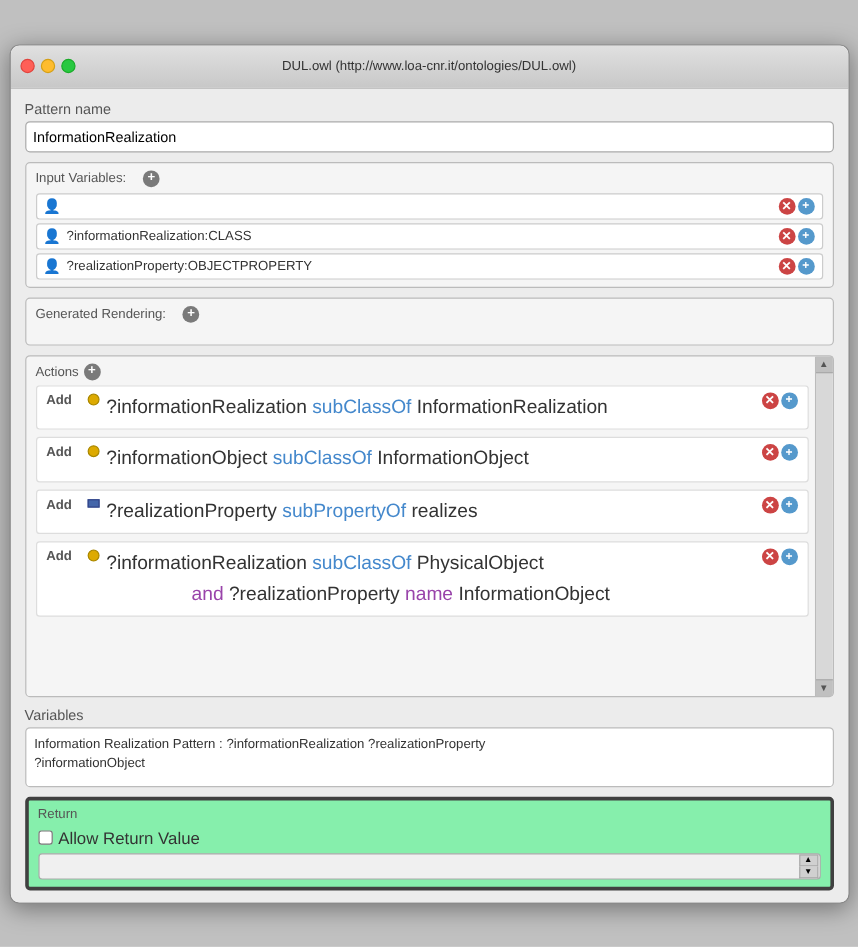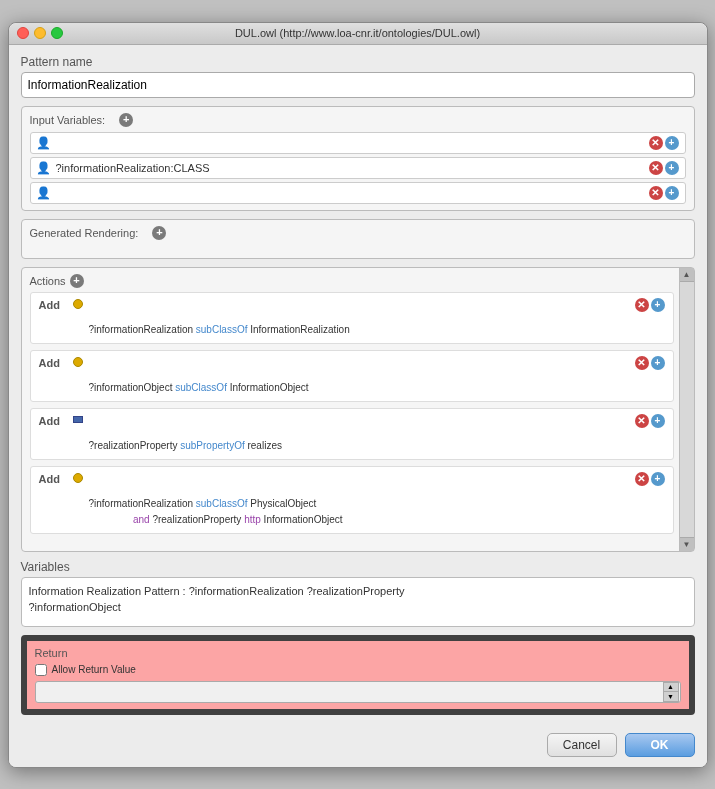--- a/index.html
+++ b/index.html
@@ -19,21 +19,21 @@
       background: #ececec;
       border-radius: 8px;
       border: 1px solid #888;
       box-shadow: 0 4px 20px rgba(0,0,0,0.4);
       display: flex;
       flex-direction: column;
       overflow: hidden;
     }
     .title-bar {
       background: linear-gradient(to bottom, #e0e0e0, #c8c8c8);
-      height: 22px;
+      height: 36px;
       display: flex;
       align-items: center;
       justify-content: center;
       border-bottom: 1px solid #aaa;
       border-radius: 8px 8px 0 0;
       position: relative;
     }
     .title-bar-buttons {
       position: absolute;
       left: 8px;
@@ -175,61 +175,60 @@
       padding-top: 1px;
       font-weight: bold;
     }
     .action-icon {
       flex-shrink: 0;
       width: 14px;
       margin-top: 1px;
     }
     .action-text {
       flex: 1;
-      font-size: 10px;
+      font-size: 16px;
       color: #333;
       line-height: 1.6;
-      margin-top: 24px;
     }
     .kw-blue { color: #4488cc; }
     .kw-purple { color: #9944aa; }
     
     .rendering-box {
       border: 1px solid #bbb;
       border-radius: 4px;
       background: white;
       padding: 5px 7px;
       font-size: 11px;
       color: #333;
       min-height: 50px;
       line-height: 1.5;
     }
     
     .return-box {
-      border: 6px solid #404040;
+      border: 3px solid #404040;
       border-radius: 4px;
-      background: #fca5a5;
+      background: #86efac;
       padding: 6px 8px;
     }
     .return-header {
       font-size: 11px;
       color: #555;
       margin-bottom: 5px;
     }
     .checkbox-row {
       display: flex;
       align-items: center;
       gap: 5px;
       margin-bottom: 5px;
     }
     .checkbox-row input[type=checkbox] {
       width: 12px; height: 12px;
     }
     .checkbox-label {
-      font-size: 10px;
+      font-size: 14px;
       color: #333;
     }
     .return-input {
       width: 100%;
       height: 22px;
       border: 1px solid #aaa;
       border-radius: 3px;
       background: #f0f0f0;
       font-size: 11px;
       padding: 2px 4px;
@@ -305,20 +304,21 @@
         <div class="var-icon person-icon">👤</div>
         <span class="var-text">?informationRealization:CLASS</span>
         <div class="row-controls">
           <button class="row-btn remove">✕</button>
           <button class="row-btn add">+</button>
         </div>
       </div>
 
       <div class="variable-row">
         <div class="var-icon person-icon">👤</div>
+        <span class="var-text">?realizationProperty:OBJECTPROPERTY</span>
         <div class="row-controls">
           <button class="row-btn remove">✕</button>
           <button class="row-btn add">+</button>
         </div>
       </div>
     </div>
 
     <div class="section-box generated-area">
       <div class="section-header">
         <span>Generated Rendering:</span>
@@ -367,21 +367,21 @@
             <button class="row-btn remove">✕</button>
             <button class="row-btn add">+</button>
           </div>
         </div>
 
         <div class="action-row">
           <span class="action-label">Add</span>
           <span class="dot-yellow action-icon"></span>
           <span class="action-text">
             ?informationRealization <span class="kw-blue">subClassOf</span> PhysicalObject<br>
-            &nbsp;&nbsp;&nbsp;&nbsp;&nbsp;&nbsp;&nbsp;&nbsp;&nbsp;&nbsp;&nbsp;&nbsp;&nbsp;&nbsp;&nbsp;&nbsp;<span class="kw-purple">and</span> ?realizationProperty <span class="kw-purple">http</span> InformationObject
+            &nbsp;&nbsp;&nbsp;&nbsp;&nbsp;&nbsp;&nbsp;&nbsp;&nbsp;&nbsp;&nbsp;&nbsp;&nbsp;&nbsp;&nbsp;&nbsp;<span class="kw-purple">and</span> ?realizationProperty <span class="kw-purple">name</span> InformationObject
           </span>
           <div class="row-controls">
             <button class="row-btn remove">✕</button>
             <button class="row-btn add">+</button>
           </div>
         </div>
 
       </div>
 
       <div style="position:absolute; right:0; top:0; bottom:0; width:15px; background:#d8d8d8; border-left:1px solid #bbb; border-radius:0 4px 4px 0; display:flex; flex-direction:column; align-items:center;">
@@ -407,17 +407,13 @@
         <input type="text" class="return-input" disabled="" style="">
         <div style="position:absolute; right:2px; top:1px; width:16px; height:20px; display:flex; flex-direction:column; cursor:pointer;">
           <div style="flex:1; background:#d0d0d0; border:1px solid #aaa; display:flex; align-items:center; justify-content:center; font-size:7px;">▲</div>
           <div style="flex:1; background:#d0d0d0; border:1px solid #aaa; border-top:none; display:flex; align-items:center; justify-content:center; font-size:7px;">▼</div>
         </div>
       </div>
     </div>
 
   </div>
 
-  <div class="bottom-bar">
-    <button class="btn-cancel">Cancel</button>
-    <button class="btn-ok">OK</button>
-  </div>
 </div>
 
 </body></html>

